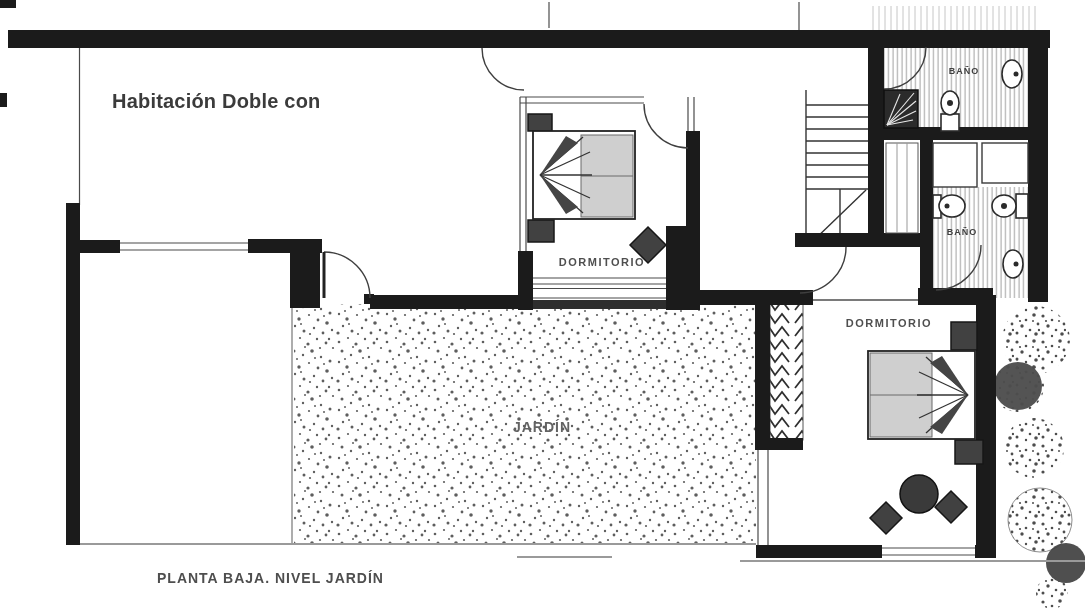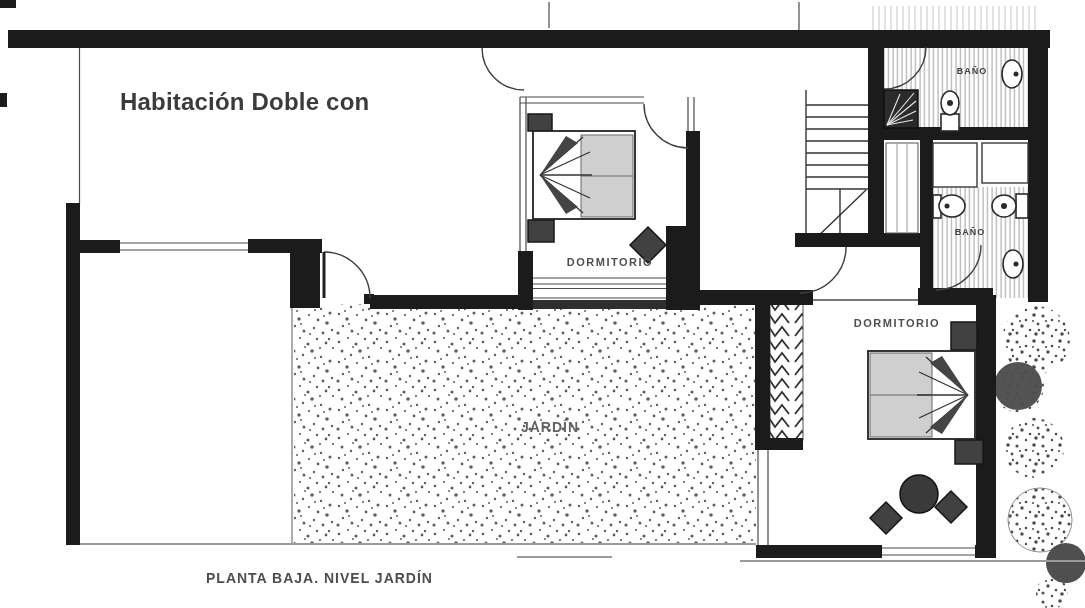--- a/index.html
+++ b/index.html
@@ -1,34 +1,34 @@
 <!DOCTYPE html>
 <html style="--wall: #1b1b1b; --ink: #4f4f4f;"><head>
 <meta charset="utf-8">
 <style>
   html,body{margin:0;padding:0;background:#ffffff;}
   .plan{
     position:relative;width:1085px;height:608px;overflow:hidden;
     background:#ffffff;font-family:"Liberation Sans",sans-serif;
   }
   .plan svg{position:absolute;left:0;top:0;}
-  .lbl{position:absolute;color:var(--ink,#4a4a4a);white-space:nowrap;padding-left:8px;}
+  .lbl{position:absolute;color:var(--ink,#4a4a4a);white-space:nowrap;}
   .title{
-    left:112px;top:84px;font-size:24px;line-height:35px;
+    left:112px;top:84px;font-size:20px;line-height:35px;
     font-weight:600;color:#3b3b3b;letter-spacing:.2px;
   }
   .room-lbl{font-size:11px;font-weight:600;letter-spacing:1.5px;color:#4f4f4f;text-align:center;}
   .dorm1{left:537px;top:256px;width:130px;}
   .dorm2{left:824px;top:317px;width:130px;}
   .bano1{left:932px;top:66px;width:64px;font-size:9px;letter-spacing:1px;color:#3f3f3f;}
   .bano2{left:930px;top:227px;width:64px;font-size:9px;letter-spacing:1px;color:#3f3f3f;}
   .jardin{left:500px;top:419px;width:84px;font-size:14px;letter-spacing:1px;color:#636363;}
   .caption{
     left:157px;top:570px;font-size:14px;font-weight:600;
-    letter-spacing:1px;color:#4e4e4e;margin-left:41px;
+    letter-spacing:1px;color:#4e4e4e;
   }
   .wall{fill:var(--wall,#1b1b1b);}
   .wall2{fill:#2e2e2e;}
   .thin{stroke:#4a4a4a;stroke-width:1.2;fill:none;}
   .gline{stroke:#9a9a9a;stroke-width:1.8;fill:none;}
   .arc{stroke:#3f3f3f;stroke-width:1.4;fill:none;}
   .fixt{fill:#ffffff;stroke:#2a2a2a;stroke-width:1.6;}
   .furn{fill:#414141;stroke:#171717;stroke-width:1.5;}
   .duvet{fill:#cfcfcf;stroke:#6a6a6a;stroke-width:1;}
   .bedframe{fill:#ffffff;stroke:#222222;stroke-width:1.8;}

